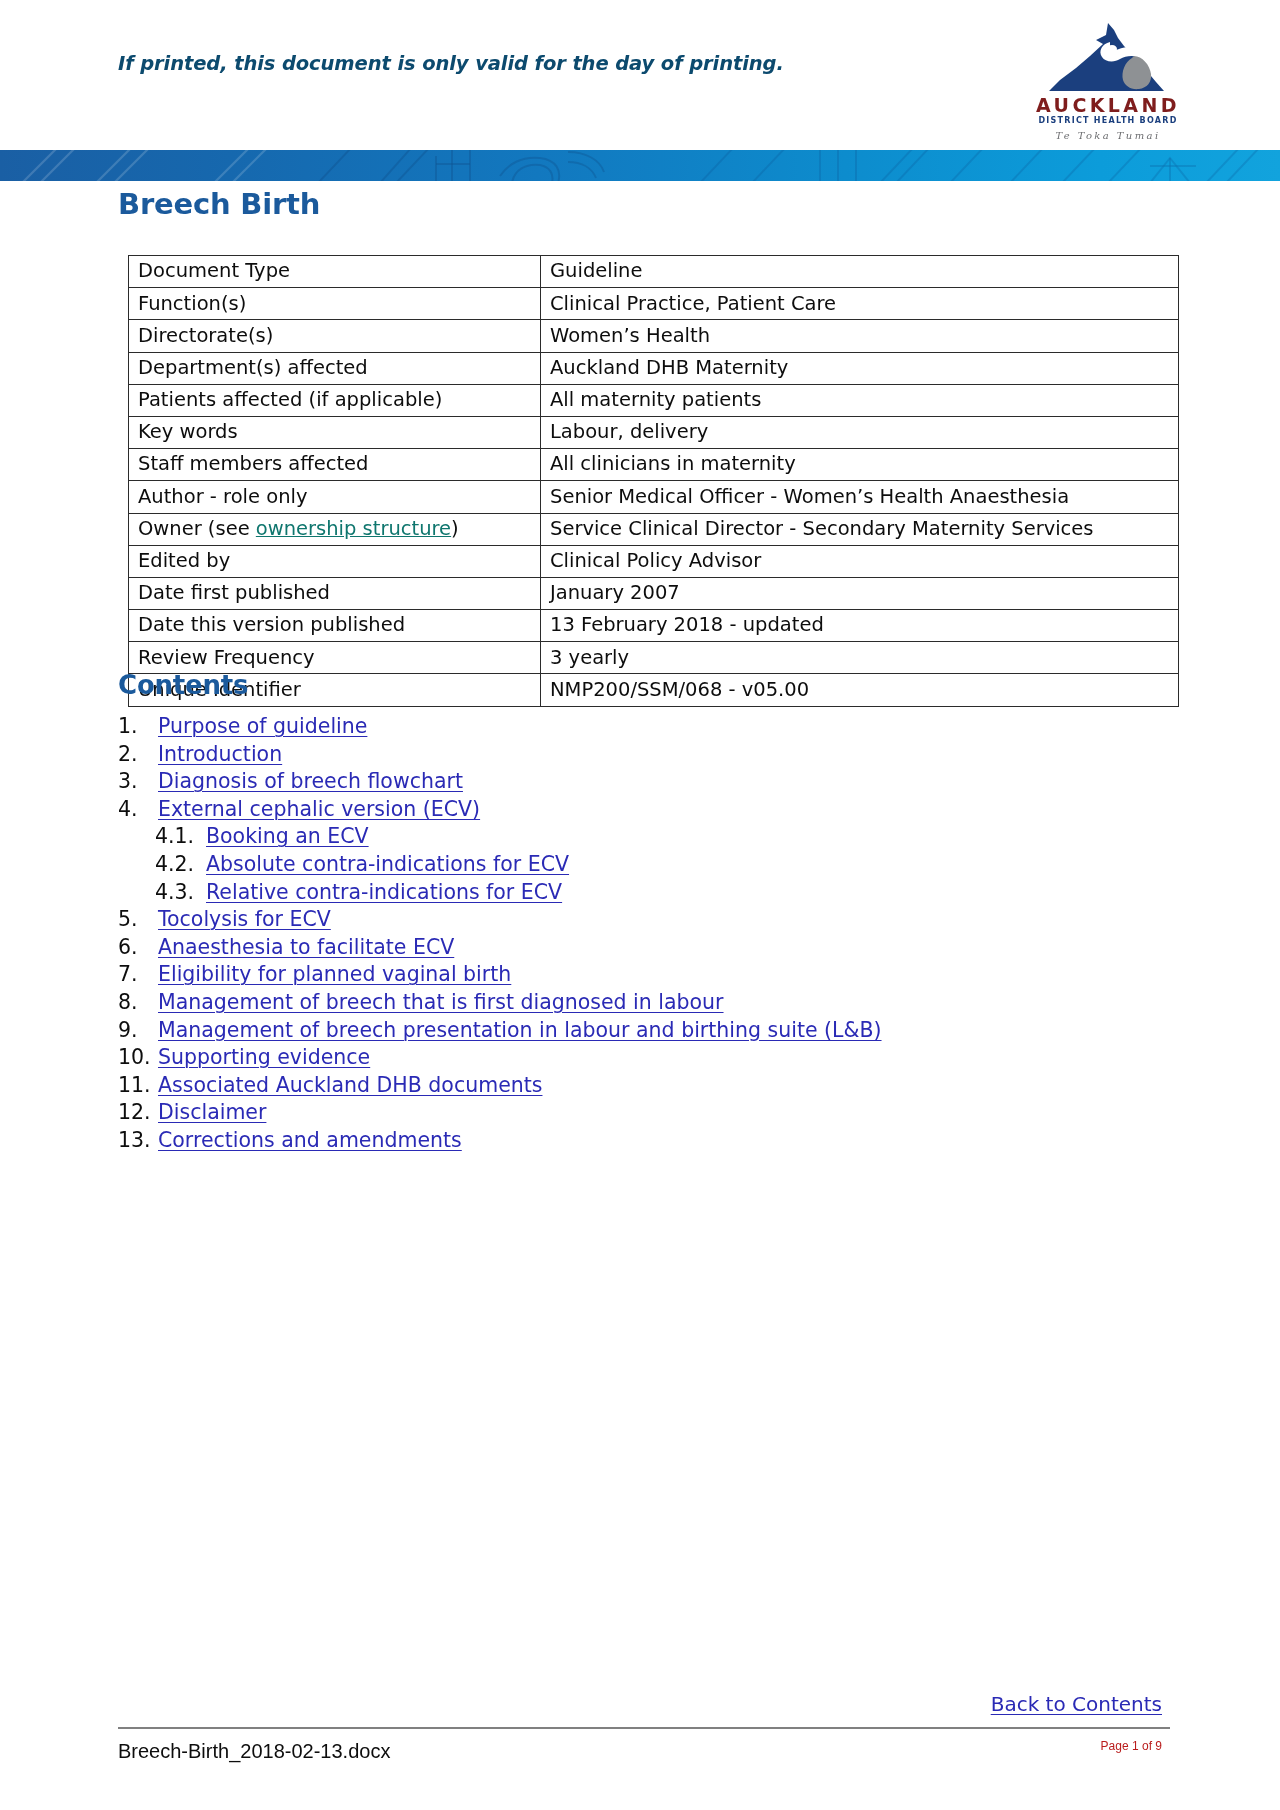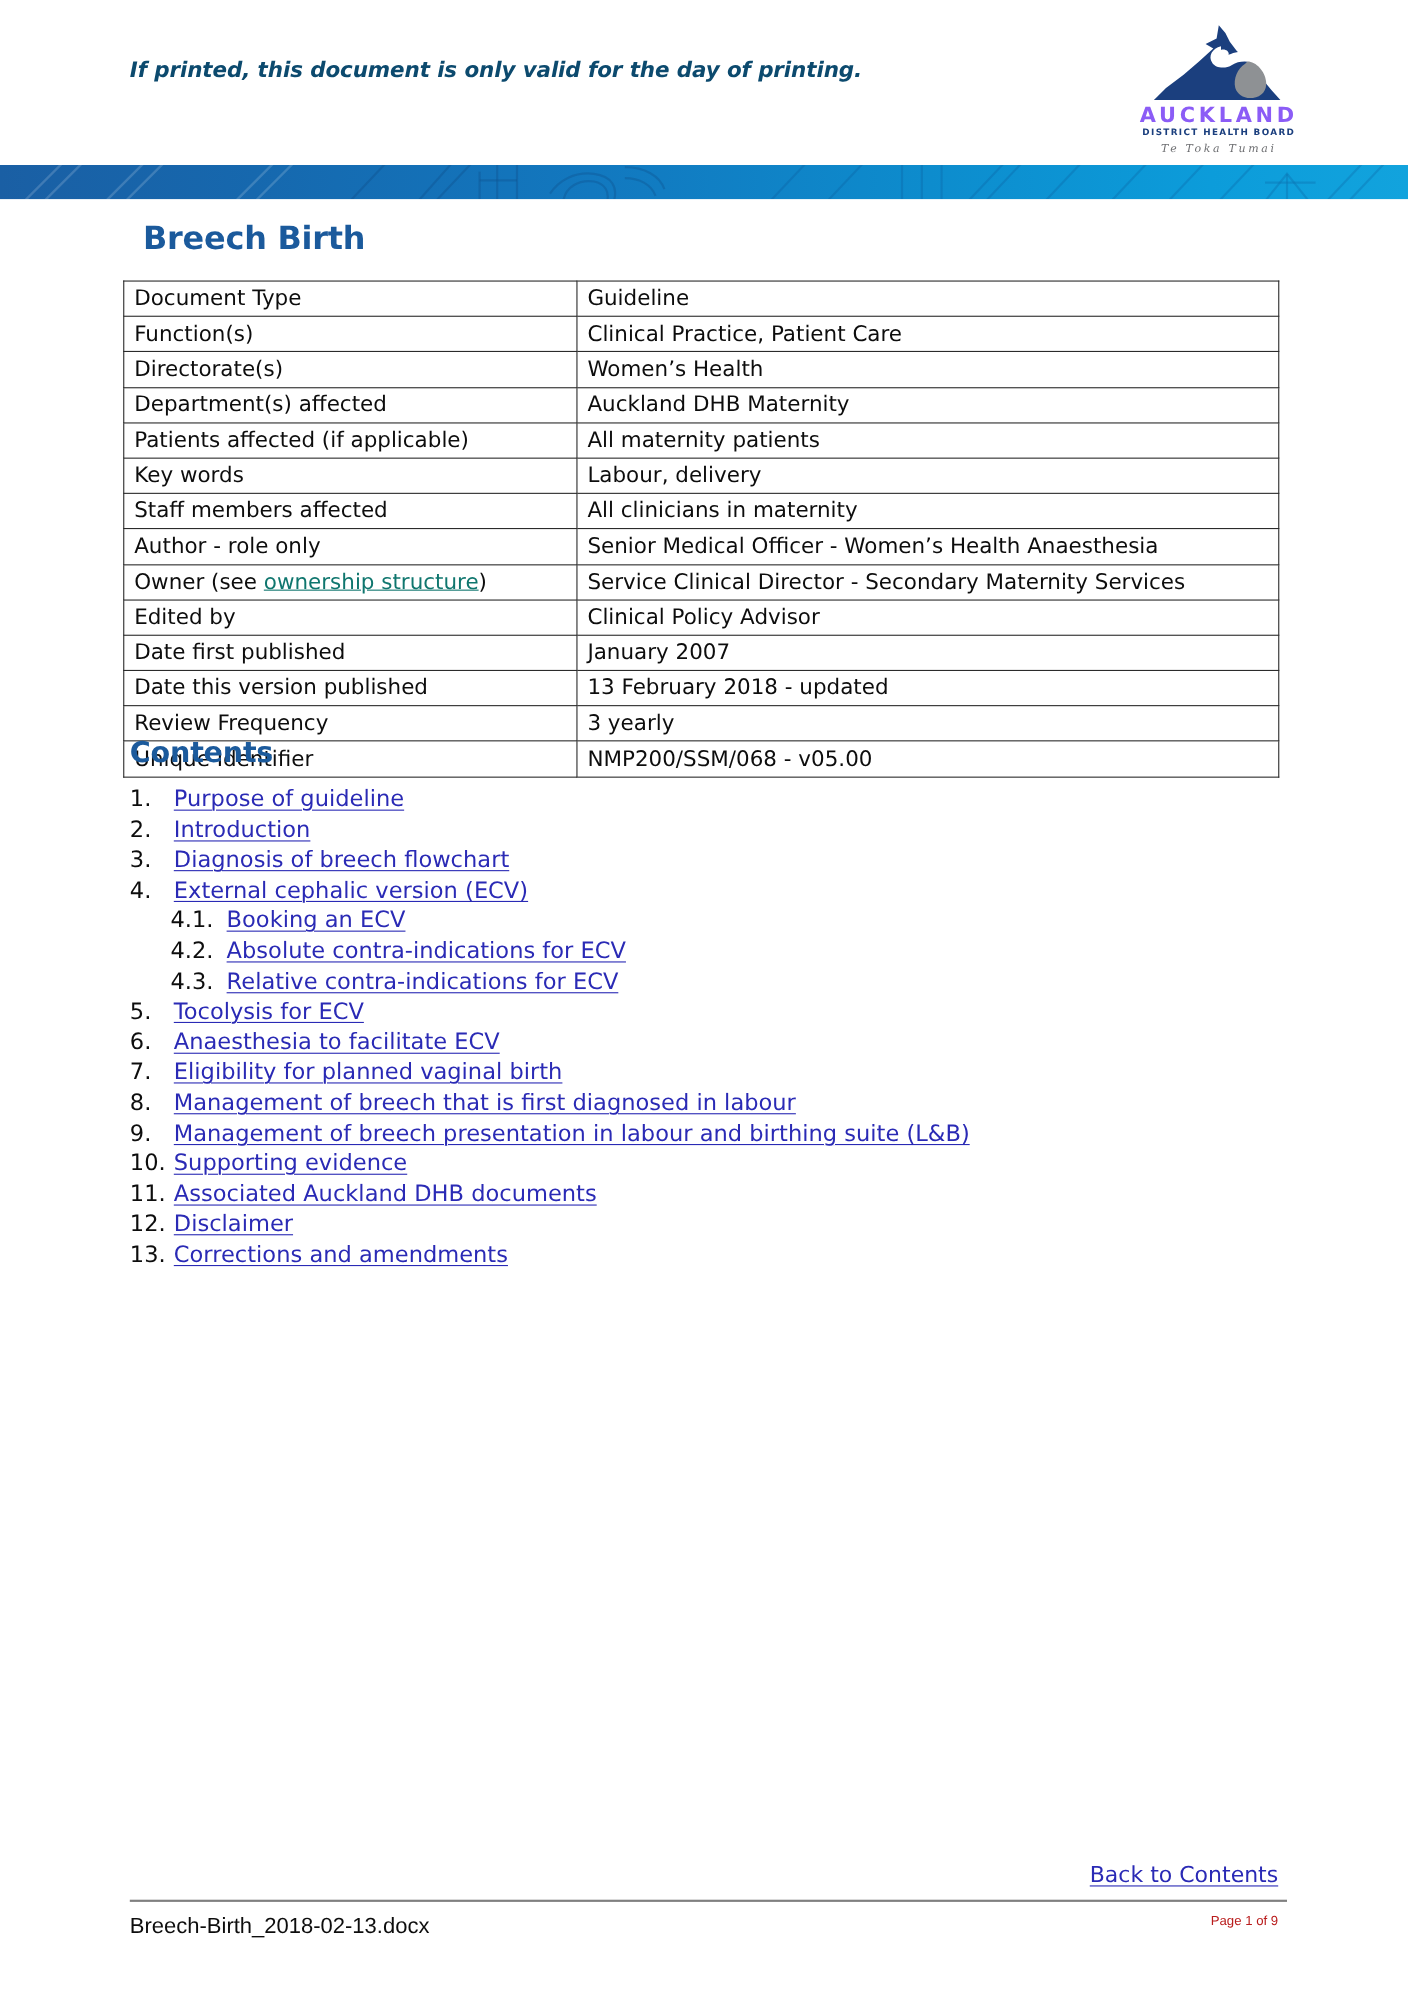--- a/index.html
+++ b/index.html
@@ -56,21 +56,21 @@
   .logo-mark { position: absolute; left: 14px; top: 0; width: 124px; height: 76px; }
   .logo-word {
     position: absolute;
     left: 0; top: 74px;
     width: 152px;
     text-align: center;
     font-family: "DejaVu Sans", sans-serif;
     font-weight: 700;
     font-size: 19px;
     letter-spacing: 3.4px;
-    color: #8b5cf6;
+    color: #7f1d1d;
     line-height: 1;
   }
   .logo-sub {
     position: absolute;
     left: 0; top: 95px;
     width: 152px;
     text-align: center;
     font-family: "DejaVu Sans", sans-serif;
     font-weight: 700;
     font-size: 8px;
@@ -111,36 +111,36 @@
 
   
   .content {
     position: absolute;
     left: 0;
     top: 181px;
     width: 1280px;
   }
 
   h1.doc-title {
-    margin: 12px;
+    margin: 0;
     position: absolute;
     left: 118px;
     top: 9px;
     font-family: "DejaVu Sans", sans-serif;
     font-size: 29px;
     font-weight: 700;
     color: #1b5a9c;
     letter-spacing: -0.2px;
     line-height: 1;
   }
 
   
   table.meta {
     position: absolute;
-    left: 112px;
+    left: 128px;
     top: 74px;
     width: 1050px;
     border-collapse: collapse;
     table-layout: fixed;
   }
   table.meta td {
     border: 1.4px solid #2b2b2b;
     height: 32.2px;
     padding: 0 0 0 9px;
     font-family: "DejaVu Sans", sans-serif;

